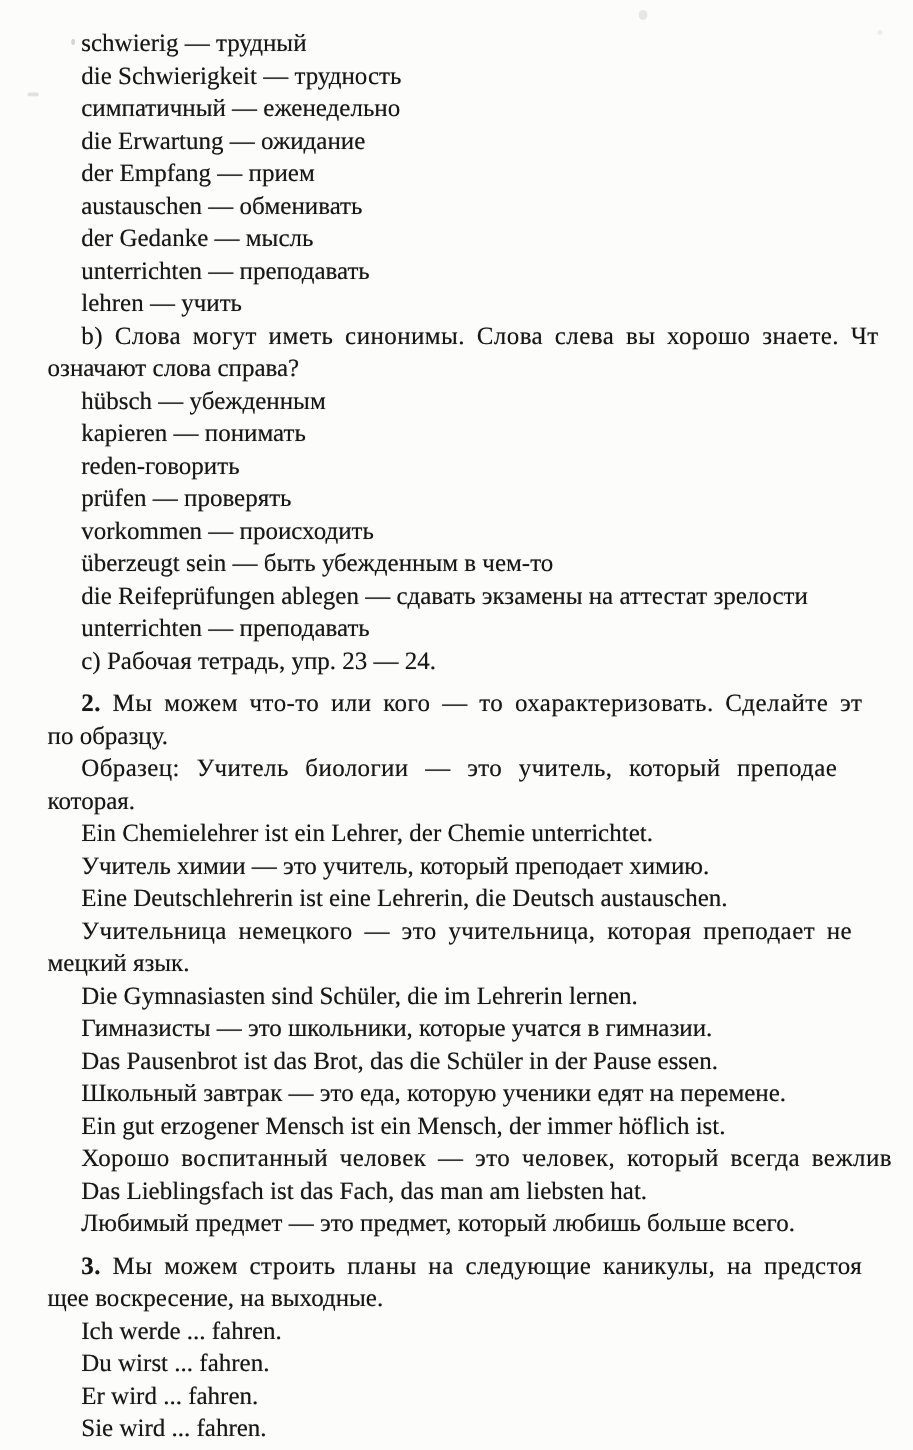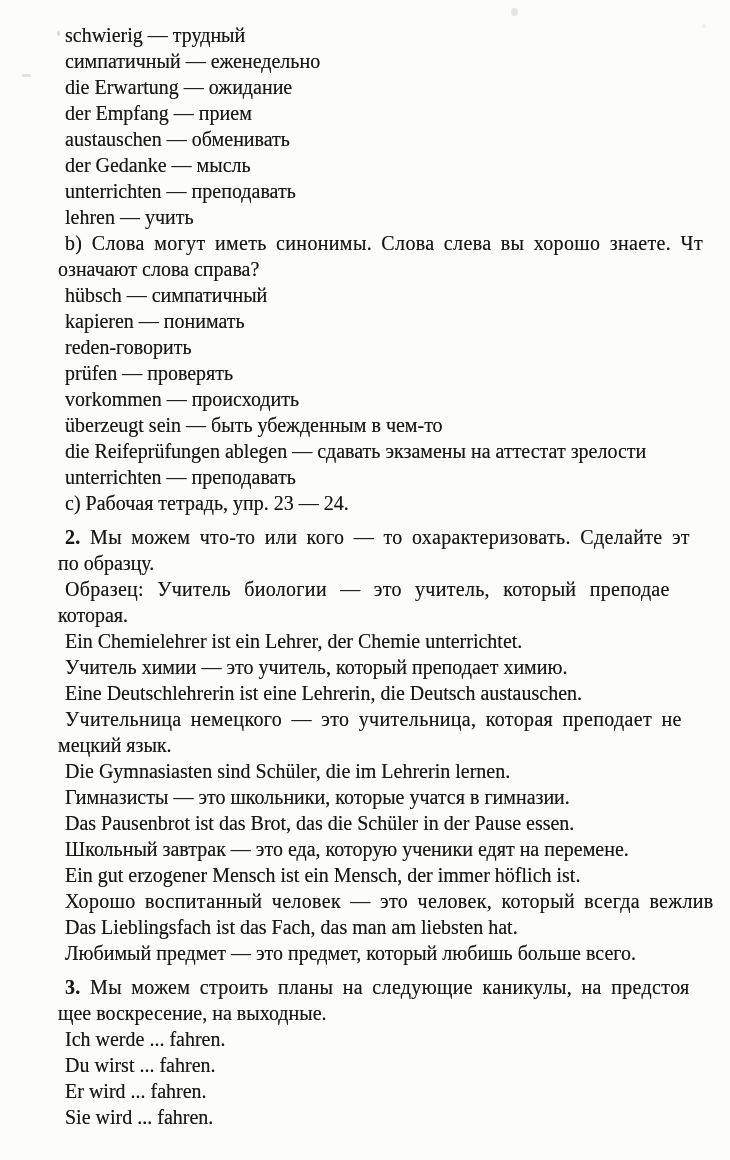--- a/index.html
+++ b/index.html
@@ -6,21 +6,21 @@
   body{
     width:730px;height:1160px;overflow:hidden;
     background:var(--bg,#fcfcfa);
     color:var(--ink,#171717);
     font-family:"Liberation Serif","DejaVu Serif",serif;
   }
   .page{position:relative;width:730px;height:1160px;box-sizing:border-box;padding-top:22px;}
   .ln{
     white-space:nowrap;
     font-size:20px;line-height:26px;
-    padding-left:58px;
+    padding-left:38px;
     text-shadow:0 0 0.6px rgba(23,23,23,0.55);
   }
   .ind{padding-left:65px;}
   .gap{margin-top:8px;}
   .cut{word-spacing:4px;letter-spacing:0.35px;}
   .cut2{word-spacing:8px;letter-spacing:0.3px;}
   .num{font-weight:700;}
   .artifact{position:absolute;background:#9a9a96;border-radius:50%;}
   .a1{left:511px;top:8px;width:7px;height:8px;opacity:.22;}
   .a2{left:702px;top:24px;width:4px;height:4px;opacity:.15;}
@@ -31,30 +31,31 @@
 <body style="--bg: #fcfcfa; --ink: #171717;">
 
 <div class="page">
 
   <span class="artifact a1"></span>
   <span class="artifact a2"></span>
   <span class="artifact a3"></span>
   <span class="artifact a4"></span>
 
   <div class="ln ind"><span>schwierig — трудный</span></div>
+  <div class="ln ind"><span>die Schwierigkeit — трудность</span></div>
   <div class="ln ind"><span>симпатичный — еженедельно</span></div>
   <div class="ln ind"><span>die Erwartung — ожидание</span></div>
   <div class="ln ind"><span>der Empfang — прием</span></div>
   <div class="ln ind"><span>austauschen — обменивать</span></div>
   <div class="ln ind"><span>der Gedanke — мысль</span></div>
   <div class="ln ind"><span>unterrichten — преподавать</span></div>
   <div class="ln ind"><span>lehren — учить</span></div>
   <div class="ln ind cut"><span>b) Слова могут иметь синонимы. Слова слева вы хорошо знаете. Чт</span></div>
   <div class="ln"><span>означают слова справа?</span></div>
-  <div class="ln ind"><span>hübsch — симпатичный</span></div>
+  <div class="ln ind"><span>hübsch — убежденным</span></div>
   <div class="ln ind"><span>kapieren — понимать</span></div>
   <div class="ln ind"><span>reden-говорить</span></div>
   <div class="ln ind"><span>prüfen — проверять</span></div>
   <div class="ln ind"><span>vorkommen — происходить</span></div>
   <div class="ln ind"><span>überzeugt sein — быть убежденным в чем-то</span></div>
   <div class="ln ind"><span>die Reifeprüfungen ablegen — сдавать экзамены на аттестат зрелости</span></div>
   <div class="ln ind"><span>unterrichten — преподавать</span></div>
   <div class="ln ind"><span>c) Рабочая тетрадь, упр. 23 — 24.</span></div>
   <div class="ln ind gap cut"><span class="num">2.</span><span> Мы можем что-то или кого — то охарактеризовать. Сделайте эт</span></div>
   <div class="ln"><span>по образцу.</span></div>

